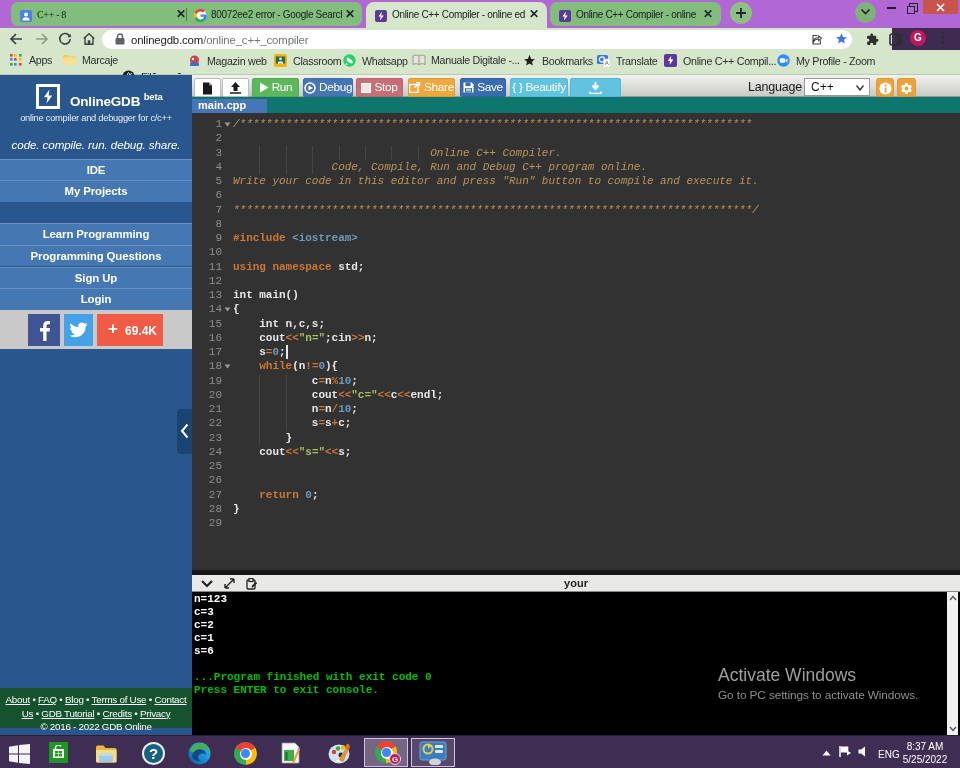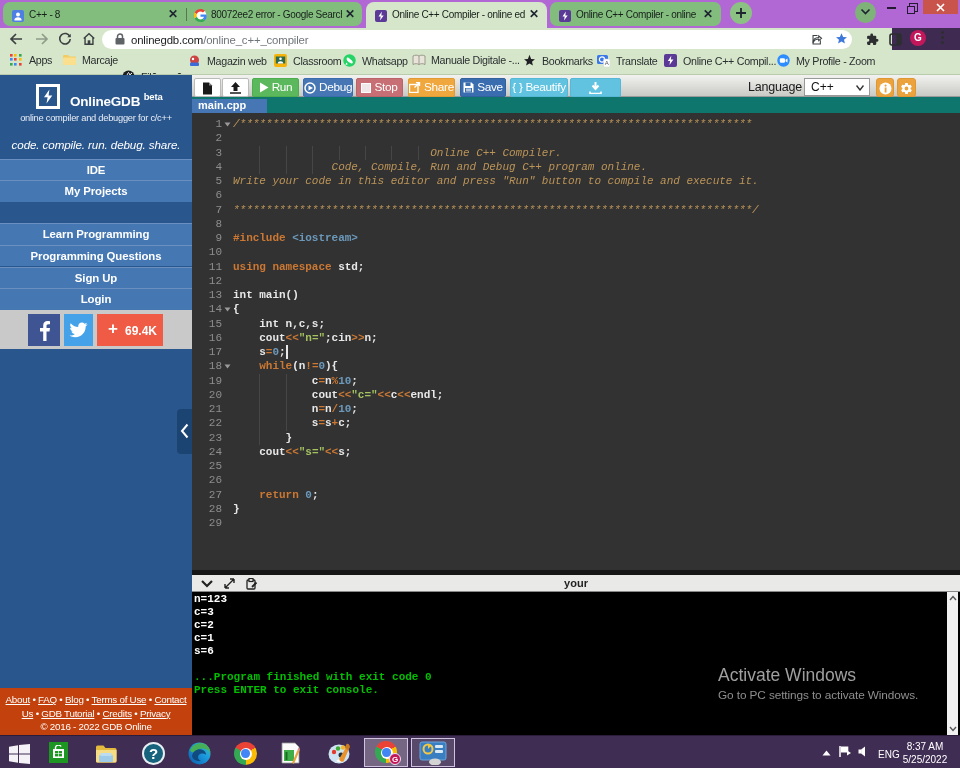--- a/index.html
+++ b/index.html
@@ -18,21 +18,21 @@
 #pill{position:absolute;left:102px;top:1.5px;width:750px;height:19px;background:#fff;border-radius:10px;}
 
 #bkrow{position:absolute;left:0;top:50px;width:960px;height:25px;background:#d5e6ca;border-bottom:1px solid #b9ccae;}
 .bk{position:absolute;top:4px;height:16px;font-size:10.7px;letter-spacing:-0.3px;color:#2c2f31;white-space:nowrap;}
 .bk i{display:inline-block;width:13px;height:13px;vertical-align:-2px;margin-right:6px;font-style:normal;position:relative;}
 
 #page{position:absolute;left:0;top:75px;width:960px;height:660px;background:#fff;}
 #sidebar{position:absolute;left:0;top:0;width:192px;height:660px;background:#2a568e;}
 .mitem{position:absolute;left:0;width:192px;height:21.6px;background:#4577b3;border-top:1px solid #6b90c0;color:#fff;font-size:11.4px;letter-spacing:-0.1px;font-weight:bold;text-align:center;line-height:21px;}
 #social{position:absolute;left:0;top:235px;width:192px;height:39px;background:#c9c9c9;}
-#sfoot{position:absolute;left:0;top:613px;width:192px;height:47px;background:#c2410c;color:#fff;font-size:9.8px;letter-spacing:-0.25px;text-align:center;white-space:nowrap;}
+#sfoot{position:absolute;left:0;top:613px;width:192px;height:40px;background:#14532d;color:#fff;font-size:9.8px;letter-spacing:-0.25px;text-align:center;white-space:nowrap;}
 
 #main{position:absolute;left:192px;top:0;width:768px;height:660px;}
 #ibar{position:absolute;left:0;top:0;width:768px;height:22px;background:linear-gradient(#f2f2f0,#c9c9c5);border-bottom:1px solid #9a9a9a;}
 .ibtn{position:absolute;top:3px;height:19px;border-radius:2px;color:#fff;font-size:11.8px;letter-spacing:-0.3px;text-align:center;line-height:17.5px;white-space:nowrap;overflow:hidden;}
 #tabrow{position:absolute;left:0;top:22px;width:768px;height:16px;background:#0f766e;}
 #editor{position:absolute;left:0;top:38px;width:768px;height:457px;background:#323232;overflow:hidden;}
 pre{font-family:"Liberation Mono",monospace;}
 #gut{position:absolute;left:0;top:4px;width:30px;text-align:right;color:#8e8e8e;font-size:11px;line-height:14.25px;font-family:"Liberation Mono",monospace;}
 #code{position:absolute;left:41px;top:4px;font-size:11px;line-height:14.25px;font-weight:bold;color:#e8e8e8;letter-spacing:-0.03px;}
 #code .c{color:#bc9458;font-style:italic;font-weight:normal;}
@@ -43,21 +43,21 @@
 #chead{position:absolute;left:0;top:500px;width:768px;height:17px;background:#e9e9e7;border-bottom:1px solid #888;}
 #console{position:absolute;left:0;top:517px;width:768px;height:143px;background:#000;}
 #ctext{position:absolute;left:2px;top:1px;font-size:11px;line-height:13px;font-weight:bold;color:#fff;font-family:"Liberation Mono",monospace;}
 #ctext .g{color:#00c000;}
 
 #tbar{position:absolute;left:0;top:735px;width:960px;height:33px;background:#402d54;border-top:1px solid #2a1c3a;}
 .abs>svg{display:block;}
 </style></head><body>
 
 <div id="frame">
-<div class="tab" style="left:3px;width:202px;">
+<div class="tab" style="left:11px;width:202px;font-family:Liberation Serif, serif;">
       <span class="fav"><svg width="12" height="12">
           <rect width="12" height="12" rx="2" fill="#4e80e3"></rect>
           <circle cx="6" cy="4.4" r="2" fill="#fff"></circle>
           <path d="M2.3 10.4c0-2 1.7-3.2 3.7-3.2s3.7 1.2 3.7 3.2z" fill="#fff"></path>
         </svg></span>
       <span class="ttl" style="width:130px;">C++ - 8</span>
       <span class="cx" style="left:163px;">✕</span>
     </div>
 <div class="tsep" style="left:186px;"></div>
 <div class="tab" style="left:188px;width:174px;">

